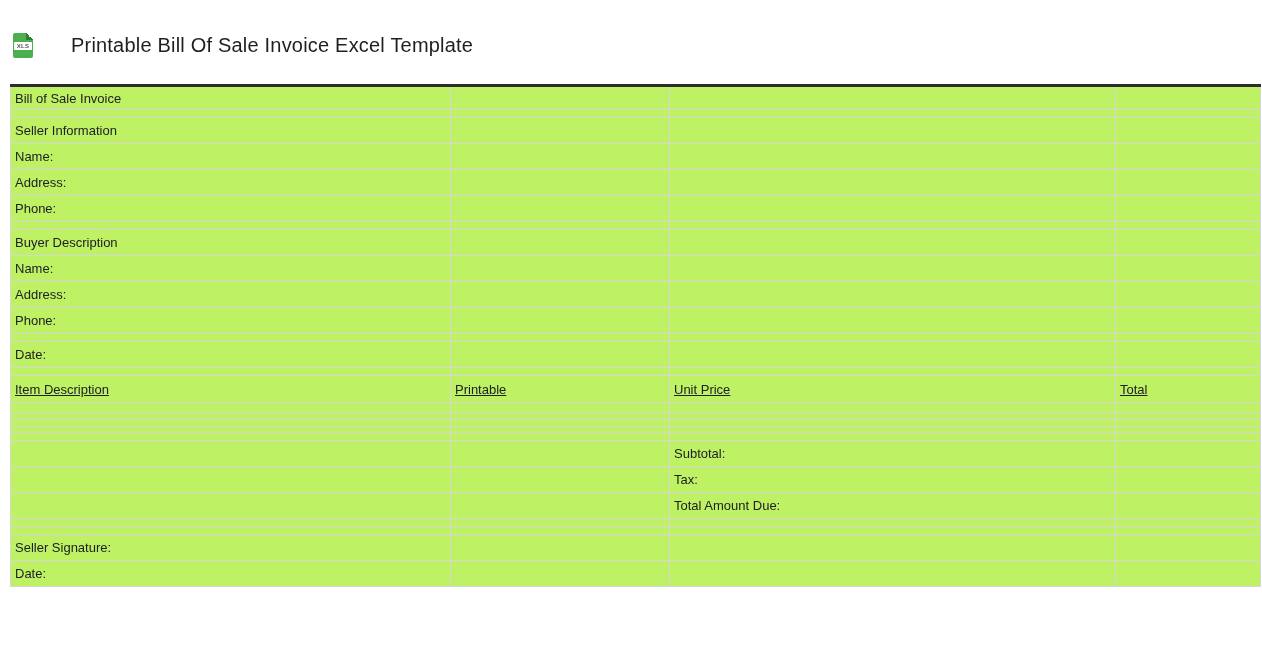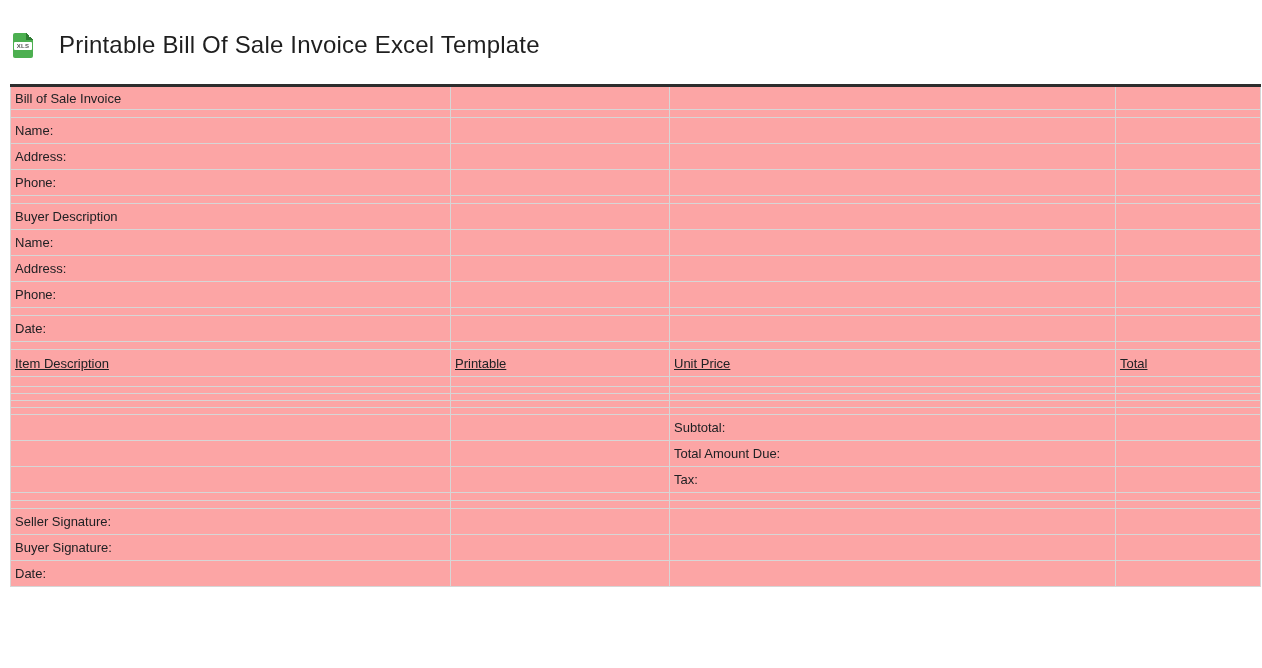--- a/index.html
+++ b/index.html
@@ -14,22 +14,22 @@
 
   
   .page-header {
     display: flex;
     align-items: center;
     gap: 22px;
     padding: 31px 0 0 13px;
     height: 28px;
   }
   .page-title {
-    margin: 4px;
-    font-size: 24px;
+    margin: 16px;
+    font-size: 20px;
     font-weight: 500;
     color: #1f1f1f;
     letter-spacing: 0.2px;
     white-space: nowrap;
   }
 
   
   .xls-icon {
     position: relative;
     width: 20px;
@@ -63,21 +63,21 @@
     color: #555555;
     letter-spacing: 0.3px;
   }
 
   
   table.invoice {
     border-collapse: collapse;
     table-layout: fixed;
     width: 1250px;
     margin: 25px 0 0 10px;
-    background: #fca5a5;
+    background: #bef264;
     border-top: 3px solid #2d2d2d;
   }
   table.invoice td {
     border: 1px solid #d6d6d6;
     padding: 0 4px;
     font-size: 13px;
     color: #202124;
     vertical-align: middle;
     white-space: nowrap;
     overflow: hidden;
@@ -114,20 +114,26 @@
         <td></td>
         <td></td>
       </tr>
       <tr class="row-spacer">
         <td></td>
         <td></td>
         <td></td>
         <td></td>
       </tr>
       <tr class="row-field">
+        <td>Seller Information</td>
+        <td></td>
+        <td></td>
+        <td></td>
+      </tr>
+      <tr class="row-field">
         <td>Name:</td>
         <td></td>
         <td></td>
         <td></td>
       </tr>
       <tr class="row-field">
         <td>Address:</td>
         <td></td>
         <td></td>
         <td></td>
@@ -224,49 +230,43 @@
       </tr>
       <tr class="row-field">
         <td></td>
         <td></td>
         <td>Subtotal:</td>
         <td></td>
       </tr>
       <tr class="row-field">
         <td></td>
         <td></td>
+        <td>Tax:</td>
+        <td></td>
+      </tr>
+      <tr class="row-field">
+        <td></td>
+        <td></td>
         <td>Total Amount Due:</td>
         <td></td>
       </tr>
-      <tr class="row-field">
-        <td></td>
-        <td></td>
-        <td>Tax:</td>
-        <td></td>
-      </tr>
       <tr class="row-spacer">
         <td></td>
         <td></td>
         <td></td>
         <td></td>
       </tr>
       <tr class="row-spacer">
         <td></td>
         <td></td>
         <td></td>
         <td></td>
       </tr>
       <tr class="row-field">
         <td>Seller Signature:</td>
-        <td></td>
-        <td></td>
-        <td></td>
-      </tr>
-      <tr class="row-field">
-        <td>Buyer Signature:</td>
         <td></td>
         <td></td>
         <td></td>
       </tr>
       <tr class="row-field">
         <td>Date:</td>
         <td></td>
         <td></td>
         <td></td>
       </tr>

